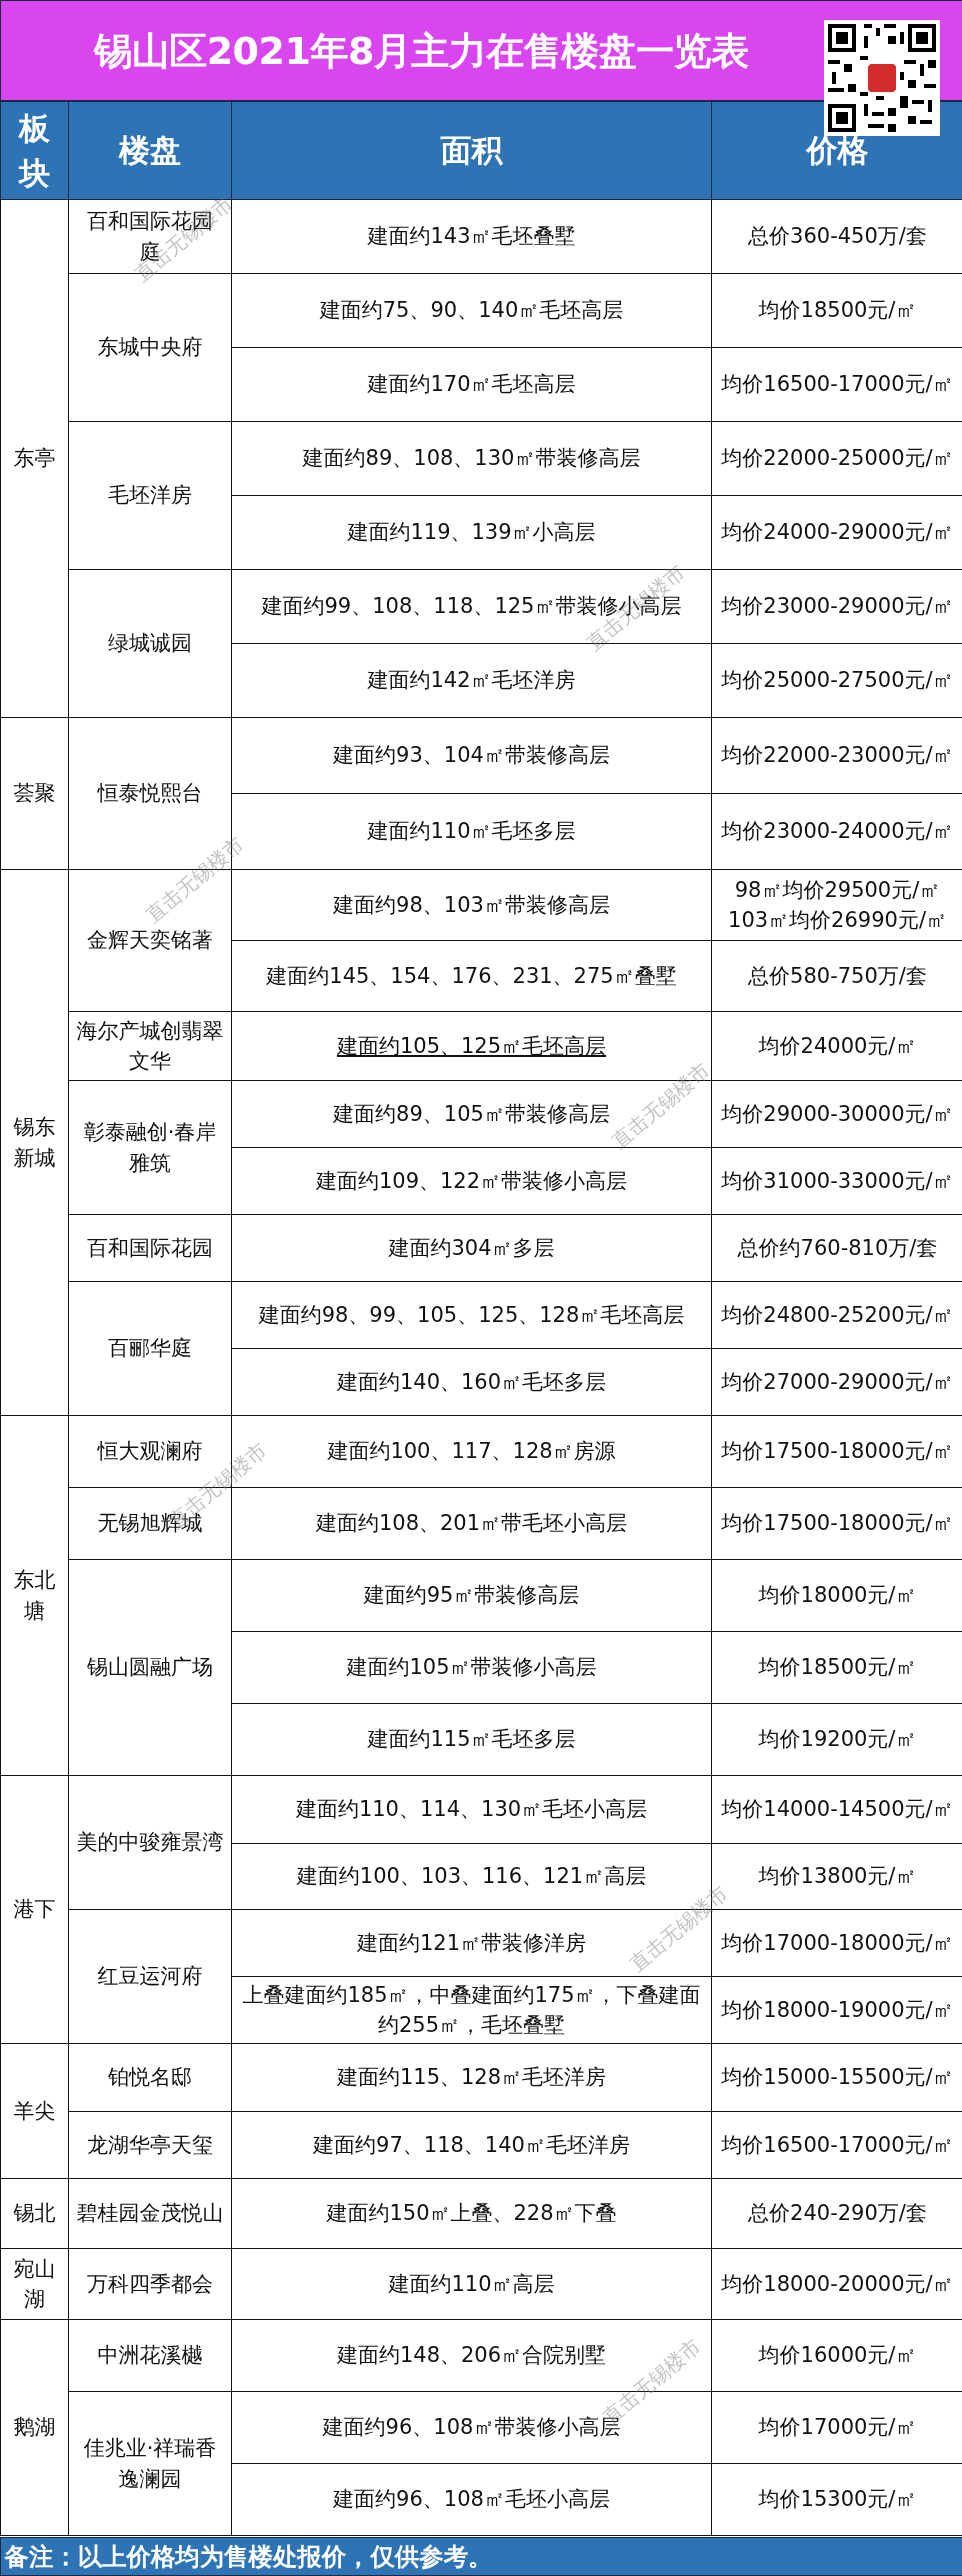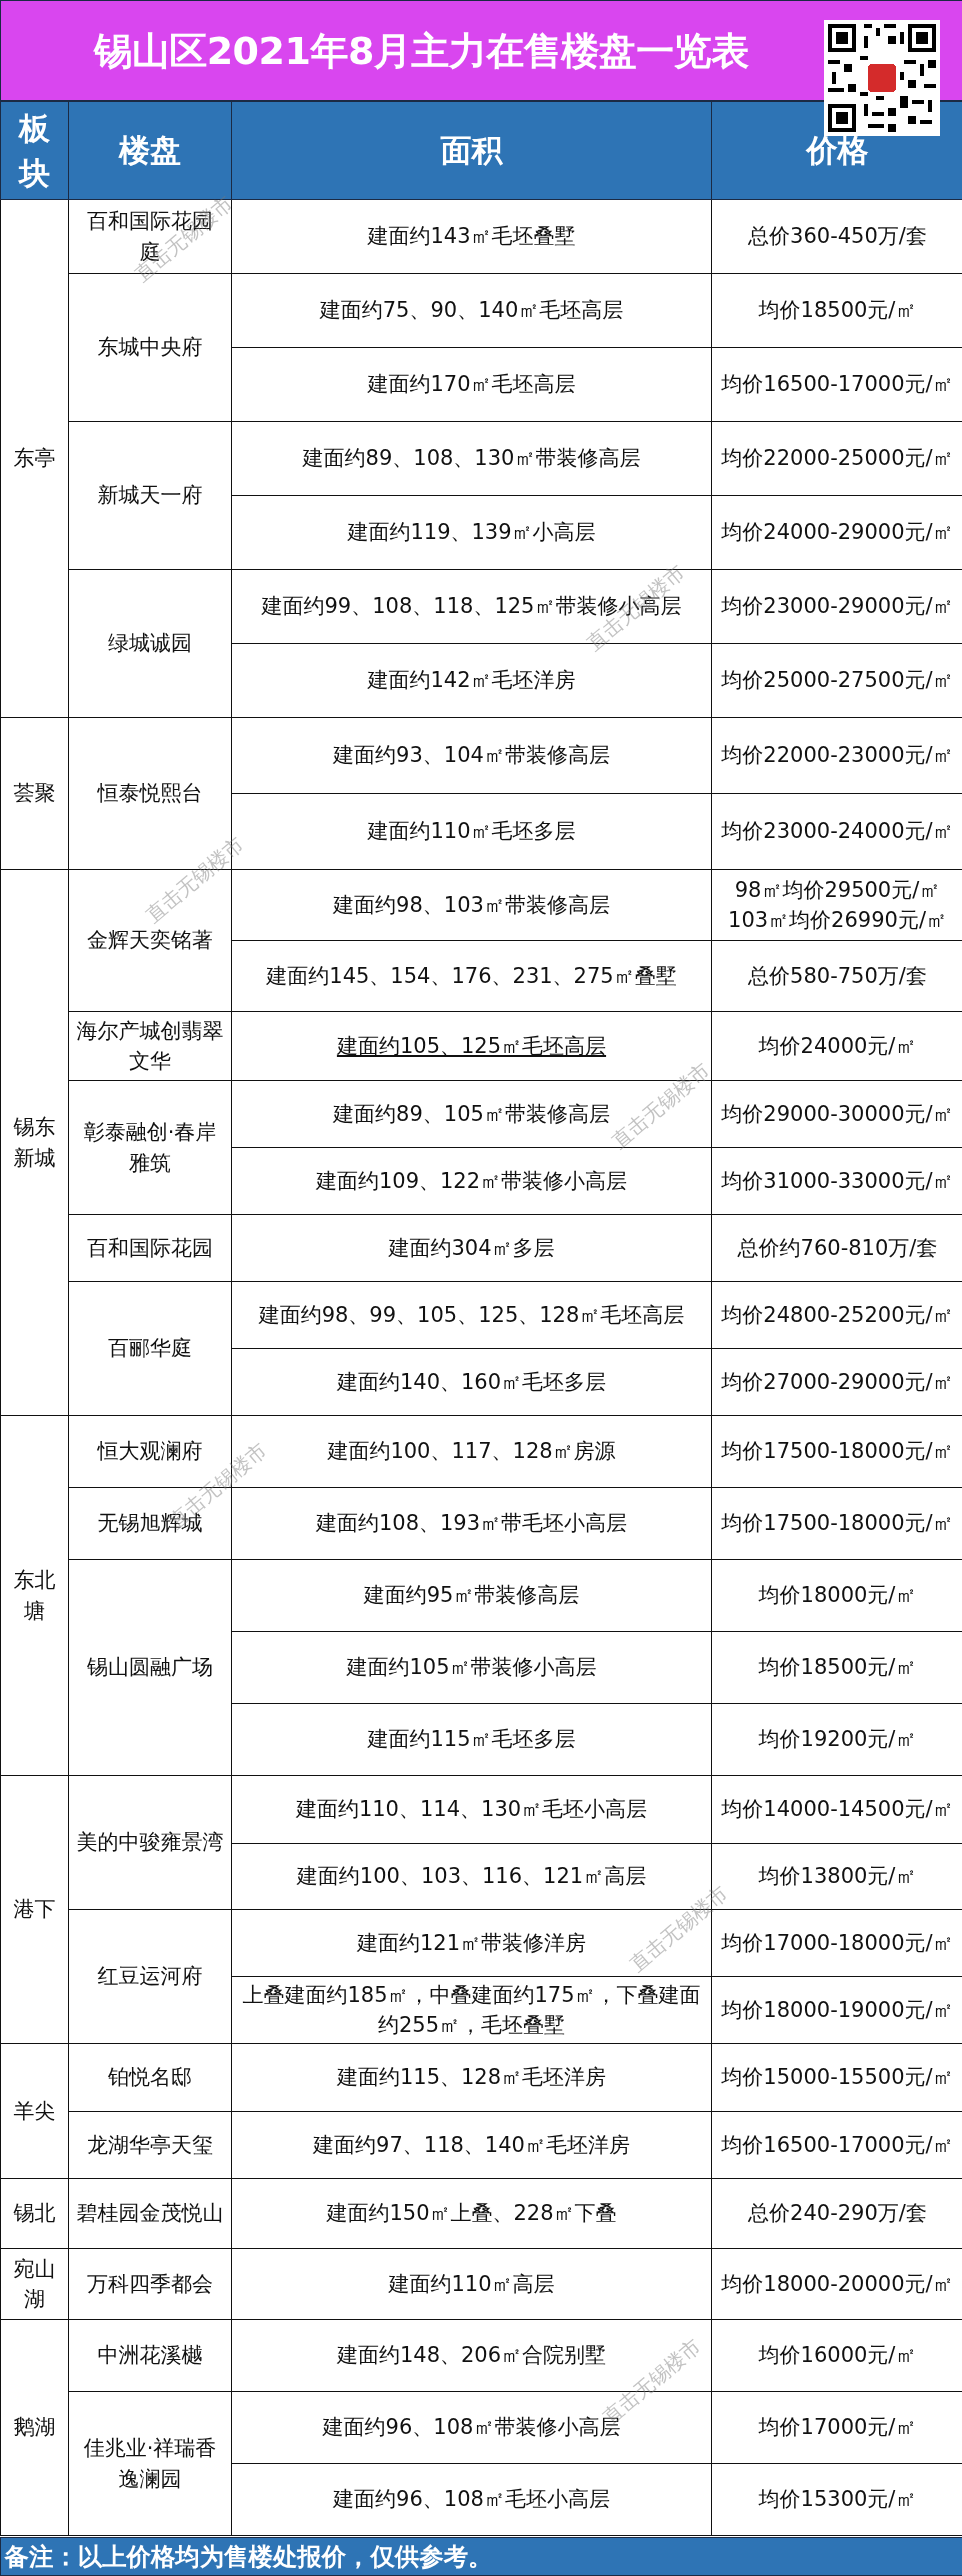--- a/index.html
+++ b/index.html
@@ -113,21 +113,21 @@
       <tr style="height: 74px;">
         <td rowspan="2" style="white-space: pre-line;">东城中央府</td>
         <td style="white-space: pre-line;">建面约75、90、140㎡毛坯高层</td>
         <td class="price" style="white-space: pre-line;">均价18500元/㎡</td>
       </tr>
       <tr style="height: 74px;">
         <td style="white-space: pre-line;">建面约170㎡毛坯高层</td>
         <td class="price" style="white-space: pre-line;">均价16500-17000元/㎡</td>
       </tr>
       <tr style="height: 74px;">
-        <td rowspan="2" style="white-space: pre-line;">新城天一府</td>
+        <td rowspan="2" style="white-space: pre-line;">毛坯洋房</td>
         <td style="white-space: pre-line;">建面约89、108、130㎡带装修高层</td>
         <td class="price" style="white-space: pre-line;">均价22000-25000元/㎡</td>
       </tr>
       <tr style="height: 74px;">
         <td style="white-space: pre-line;">建面约119、139㎡小高层</td>
         <td class="price" style="white-space: pre-line;">均价24000-29000元/㎡</td>
       </tr>
       <tr style="height: 74px;">
         <td rowspan="2" style="white-space: pre-line;">绿城诚园</td>
         <td style="white-space: pre-line;">建面约99、108、118、125㎡带装修小高层</td>
@@ -191,21 +191,21 @@
       </tr>
       <tr style="height: 72px;">
         <td class="block" rowspan="5" style="white-space: pre-line;">东北
 塘</td>
         <td rowspan="1" style="white-space: pre-line;">恒大观澜府</td>
         <td style="white-space: pre-line;">建面约100、117、128㎡房源</td>
         <td class="price" style="white-space: pre-line;">均价17500-18000元/㎡</td>
       </tr>
       <tr style="height: 72px;">
         <td rowspan="1" style="white-space: pre-line;">无锡旭辉城</td>
-        <td style="white-space: pre-line;">建面约108、193㎡带毛坯小高层</td>
+        <td style="white-space: pre-line;">建面约108、201㎡带毛坯小高层</td>
         <td class="price" style="white-space: pre-line;">均价17500-18000元/㎡</td>
       </tr>
       <tr style="height: 72px;">
         <td rowspan="3" style="white-space: pre-line;">锡山圆融广场</td>
         <td style="white-space: pre-line;">建面约95㎡带装修高层</td>
         <td class="price" style="white-space: pre-line;">均价18000元/㎡</td>
       </tr>
       <tr style="height: 72px;">
         <td style="white-space: pre-line;">建面约105㎡带装修小高层</td>
         <td class="price" style="white-space: pre-line;">均价18500元/㎡</td>

